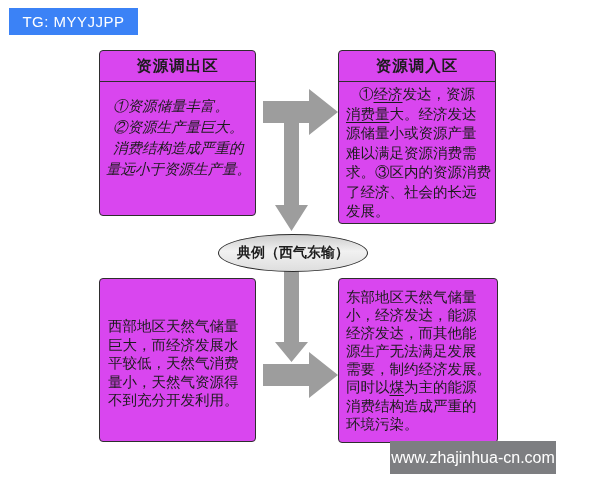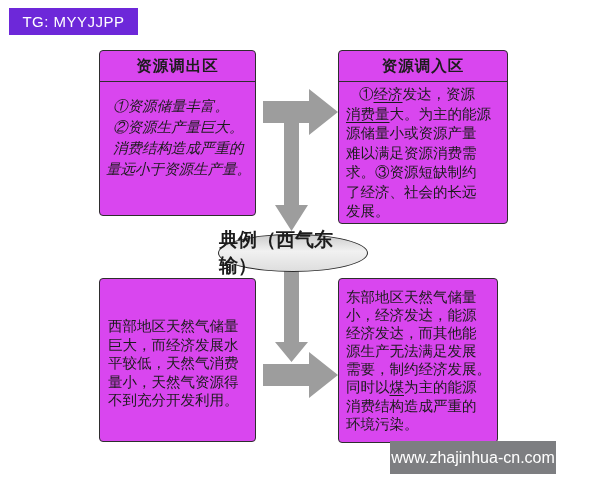--- a/index.html
+++ b/index.html
@@ -2,50 +2,50 @@
 <html><head>
 <meta charset="utf-8">
 <style>
   html,body{margin:0;padding:0;background:#ffffff;}
   .stage{position:relative;width:600px;height:480px;background:#ffffff;overflow:hidden;
          font-family:"Liberation Serif","DejaVu Serif",serif;color:#1c1c1c;}
 
   
   .banner{position:absolute;display:flex;align-items:center;justify-content:center;
           font-family:"Liberation Sans","DejaVu Sans",sans-serif;color:#ffffff;}
-  .banner.top{left:9px;top:8px;width:129px;height:27px;background:#6d28d9;font-size:15px;letter-spacing:.5px;}
+  .banner.top{left:9px;top:8px;width:129px;height:27px;background:#3b82f6;font-size:15px;letter-spacing:.5px;}
   .banner.bottom{left:390px;top:441px;width:166px;height:33px;background:#7d7e81;font-size:16px;}
 
   
   .box{position:absolute;background:#d946ef;border:1.6px solid #2e2e2e;border-radius:4px;box-sizing:border-box;}
   .box-title{height:30px;border-bottom:1.6px solid #2e2e2e;display:flex;align-items:center;justify-content:center;
              font-size:15.5px;font-weight:bold;letter-spacing:1px;}
   .box-body{font-size:14.5px;}
   .ln{display:block;white-space:nowrap;}
   .u{text-decoration:underline;text-underline-offset:3px;}
 
   .box.src{left:99px;top:50px;width:157px;height:166px;}
   .box.src .box-body{padding:14px 2px 0 6px;line-height:21px;font-style:italic;}
   .box.src .indent{padding-left:7px;}
 
-  .box.dst{left:338px;top:50px;width:170px;height:174px;}
+  .box.dst{left:338px;top:50px;width:158px;height:174px;}
   .box.dst .box-body{padding:3px 2px 0 7px;line-height:19.5px;}
   .box.dst .indent{padding-left:13px;}
 
   .box.west{left:99px;top:278px;width:157px;height:164px;}
   .box.west .box-body{padding:38px 2px 0 8px;line-height:18.5px;}
 
   .box.east{left:338px;top:278px;width:160px;height:165px;}
   .box.east .box-body{padding:9px 2px 0 7px;line-height:18.1px;}
 
   
   .ellipse{position:absolute;left:218px;top:234px;width:148px;height:36px;border:1.6px solid #2b2b2b;
            border-radius:50%;display:flex;align-items:center;justify-content:center;
            background:linear-gradient(180deg,#cccccc 0%,#f1f1f1 45%,#dedede 100%);
-           font-size:19px;font-weight:bold;}
+           font-size:14px;font-weight:bold;}
 
   
   svg.arrows{position:absolute;left:0;top:0;pointer-events:none;}
 </style>
 </head>
 <body>
 
 <div class="stage">
 
   <div class="banner top">TG: MYYJJPP</div>
@@ -64,24 +64,24 @@
       <span class="ln indent">②资源生产量巨大。</span>
       <span class="ln indent">消费结构造成严重的</span>
       <span class="ln">量远小于资源生产量。</span>
     </div>
   </div>
 
   <div class="box dst">
     <div class="box-title">资源调入区</div>
     <div class="box-body">
       <span class="ln indent"><span>①</span><span class="u">经济</span><span>发达，资源</span></span>
-      <span class="ln"><span class="u">消费量</span><span>大。为主的能源</span></span>
+      <span class="ln"><span class="u">消费量</span><span>大。经济发达</span></span>
       <span class="ln">源储量小或资源产量</span>
       <span class="ln">难以满足资源消费需</span>
-      <span class="ln">求。③资源短缺制约</span>
+      <span class="ln">求。③区内的资源消费</span>
       <span class="ln">了经济、社会的长远</span>
       <span class="ln">发展。</span>
     </div>
   </div>
 
   <div class="ellipse">
     <span>典例（西气东输）</span>
   </div>
 
   <div class="box west">

